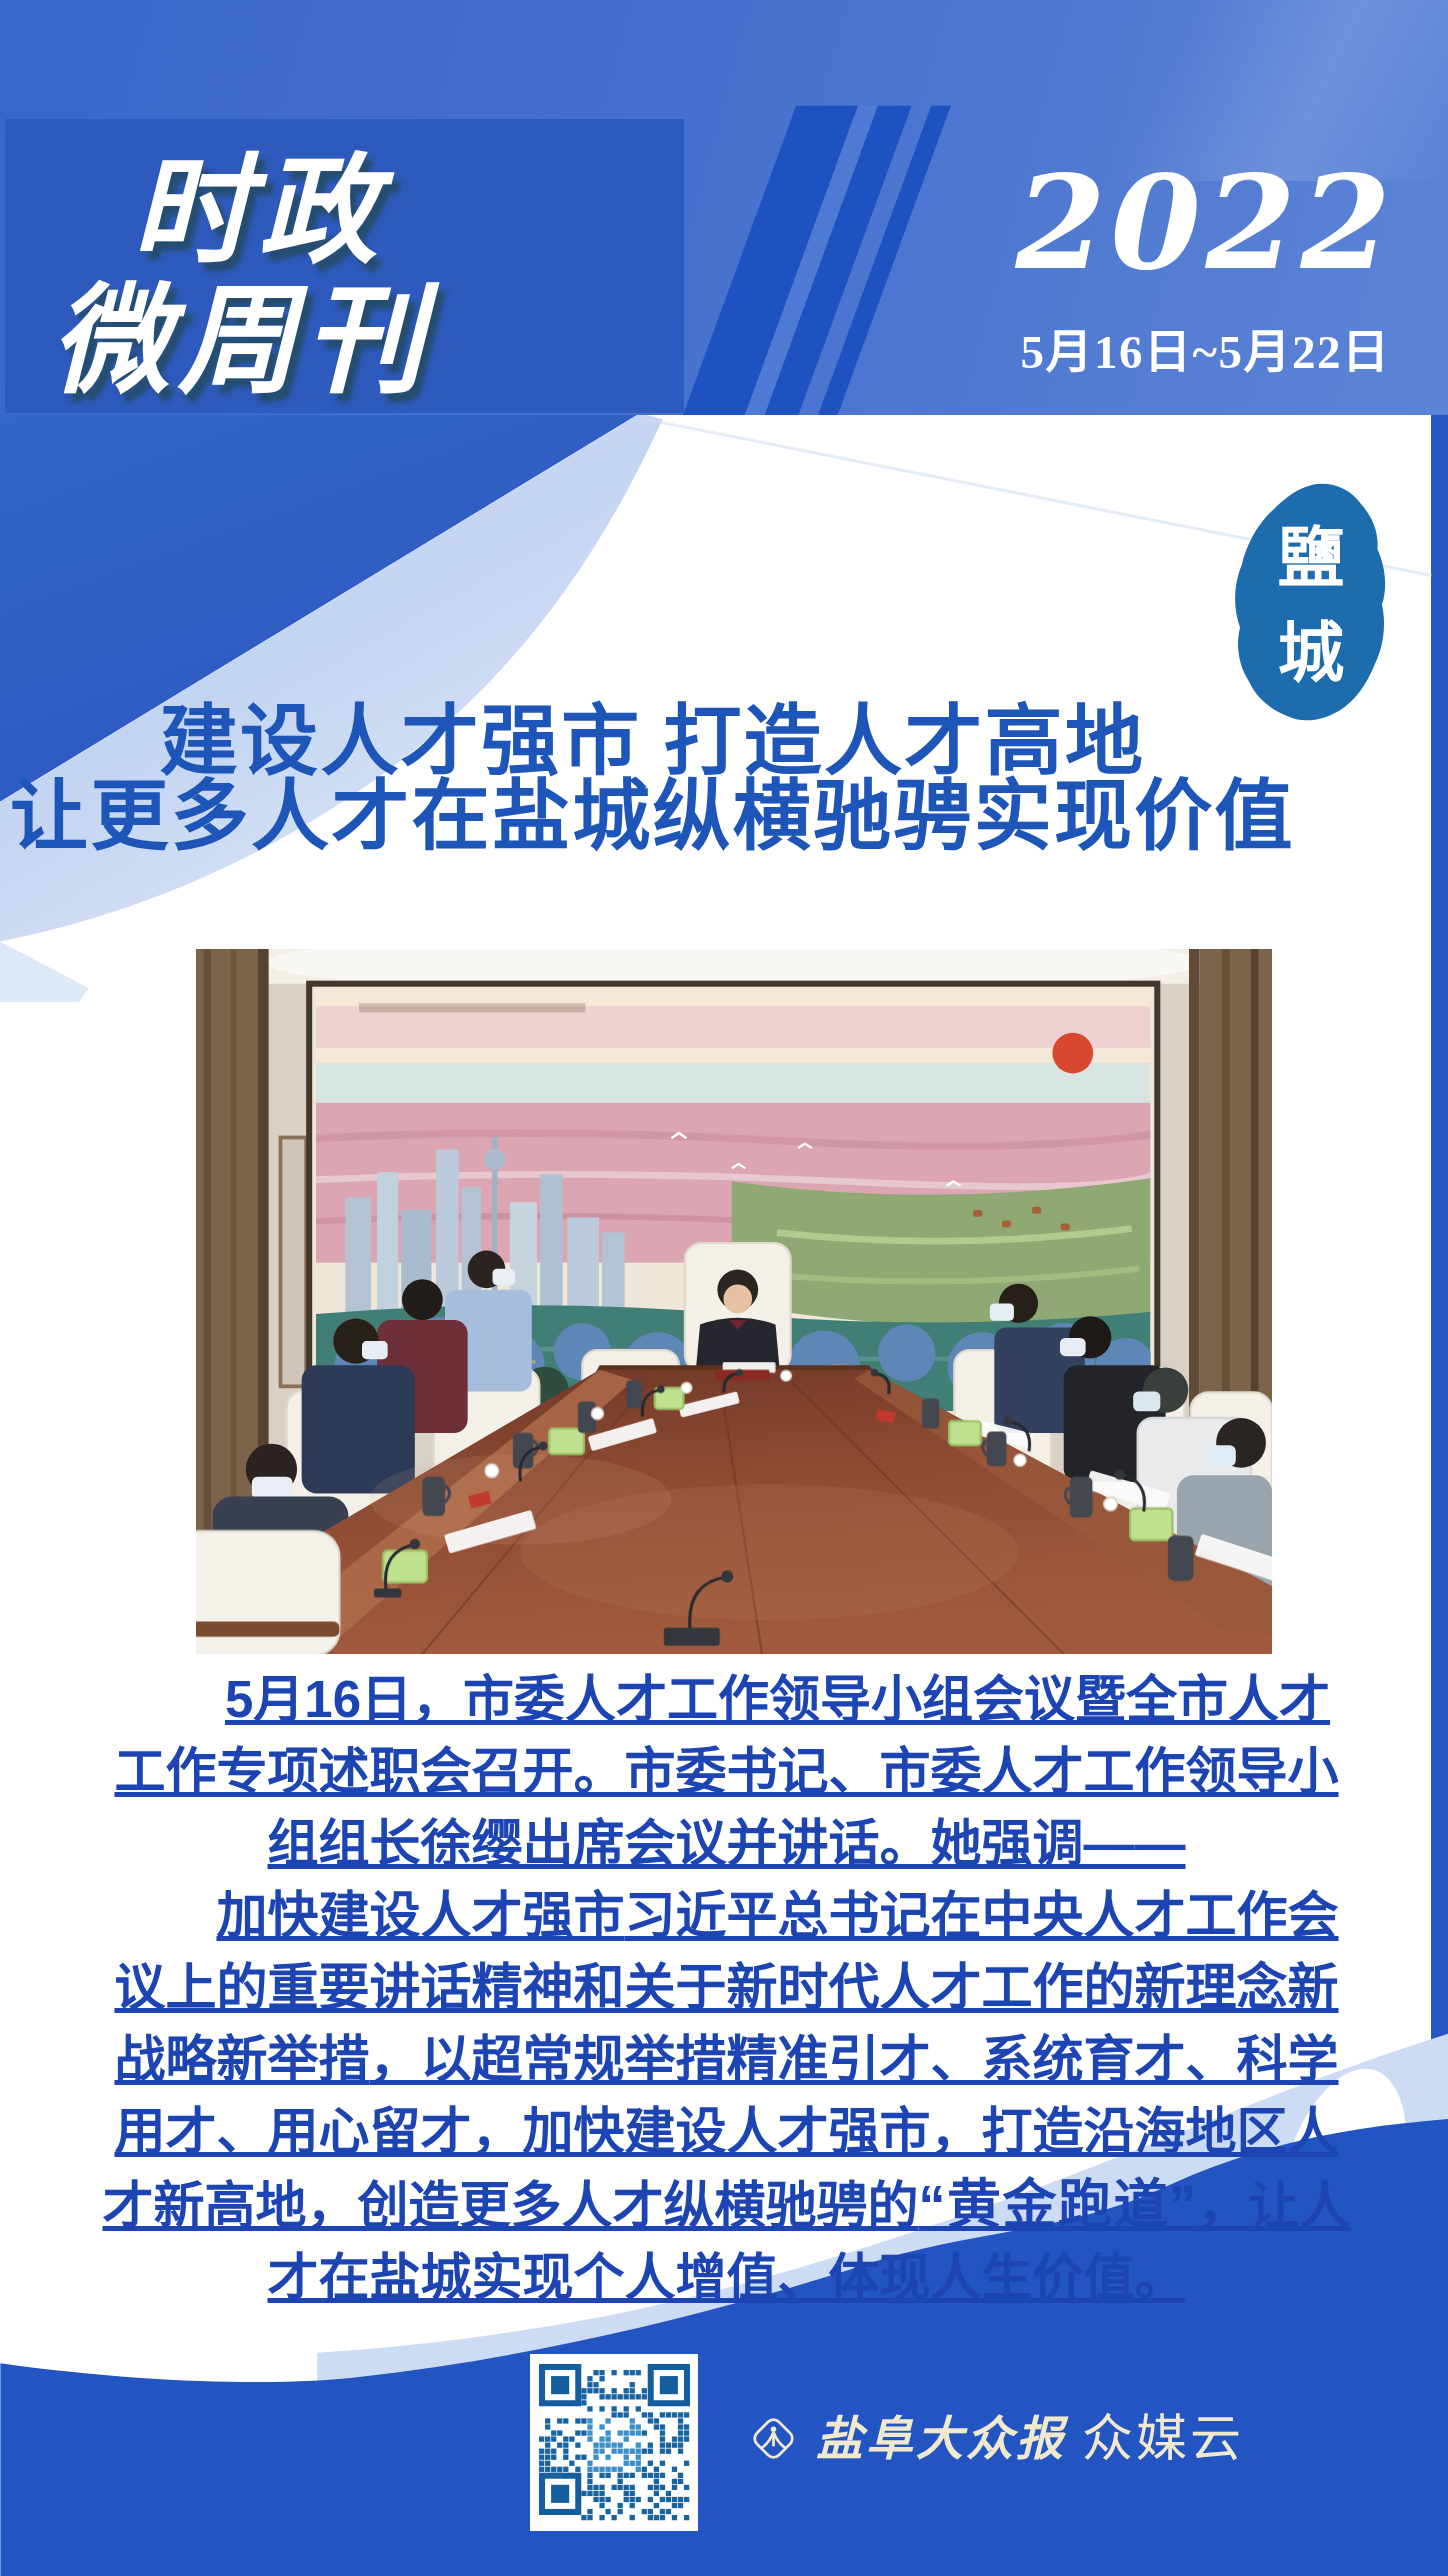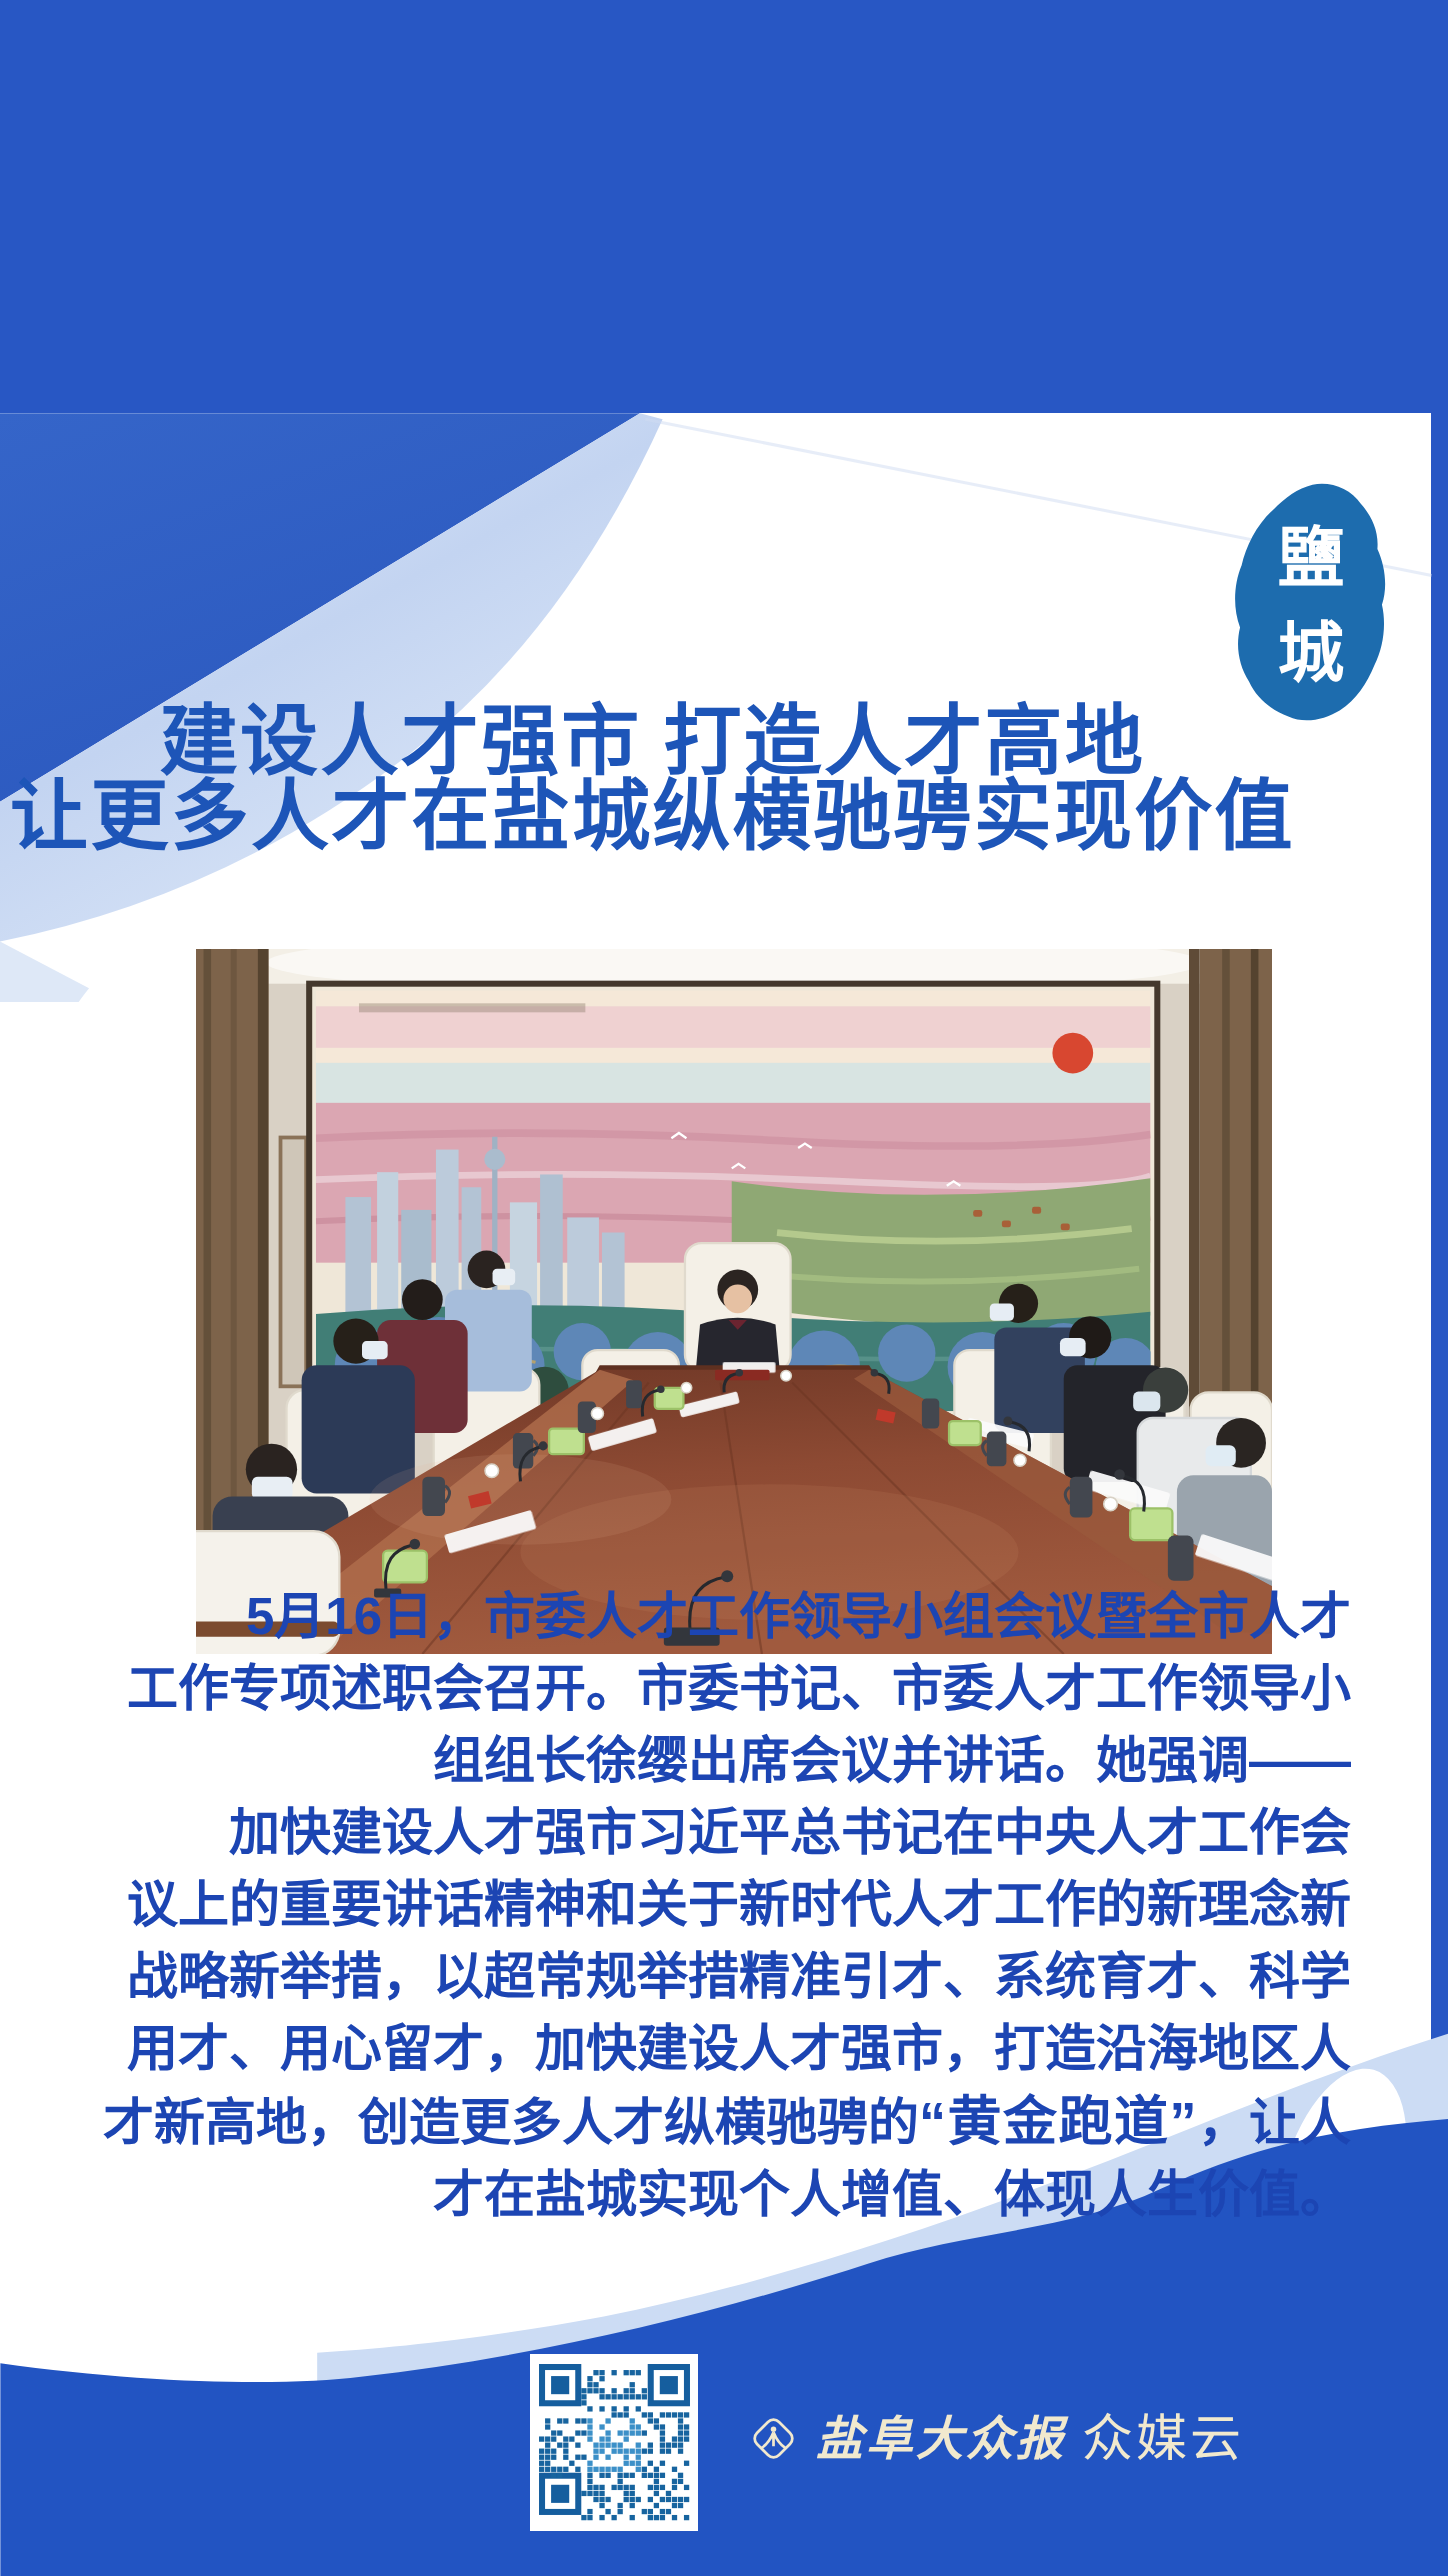--- a/index.html
+++ b/index.html
@@ -37,23 +37,23 @@
   #seal text{font-family:"Liberation Serif","DejaVu Serif",serif;font-weight:bold;fill:#fff;}
   
   .headline{position:absolute;left:0;width:1305px;text-align:center;color:var(--headline-blue);
         font-family:"Liberation Serif","DejaVu Serif",serif;font-weight:900;font-size:78px;
         line-height:1.12;letter-spacing:2.3px;white-space:nowrap;}
   #headline1{top:698px;}
   #headline2{top:773px;}
   
   #photo{position:absolute;left:196px;top:949px;width:1076px;height:705px;overflow:hidden;}
   
-  #article{position:absolute;left:102px;top:1581px;width:1249px;z-index:5;
+  #article{position:absolute;left:102px;top:1664px;width:1249px;z-index:5;
         color:var(--body-blue);font-size:51px;line-height:72px;font-weight:600;
-        text-align:right;}
+        text-align:center;text-decoration:underline;}
   #article p{text-indent:2em;}
   .seg-b{font-weight:800;}
   .seg-l{font-weight:900;font-size:54px;letter-spacing:1.5px;}
   
   #footer-waves{position:absolute;left:0;top:1962px;z-index:3;}
   #qr-panel{position:absolute;left:530px;top:2354px;width:168px;height:177px;background:#fff;z-index:6;
         display:flex;align-items:center;justify-content:center;}
   #brand{position:absolute;left:747px;top:2408px;height:60px;z-index:6;display:flex;align-items:center;
         gap:16px;color:var(--logo-cream);}
   #brand-newspaper{font-family:"DejaVu Serif","Liberation Serif",serif;font-style:italic;font-weight:bold;
@@ -79,20 +79,36 @@
           <stop offset="0.5" stop-color="#c3d4f1"></stop>
           <stop offset="1" stop-color="#dde8f8"></stop>
       </linearGradient>
     </defs>
     <path d="M0,0 L848,0 L0,515 Z" fill="url(#curlBlue)"></path>
     <path d="M848,0 L0,515 L0,700 Q300,640 545,450 Q750,290 878,8 Z" fill="url(#curlFold)"></path>
     <path d="M0,700 L0,1000 Q55,840 118,762 Z" fill="#d8e4f6" opacity="0.85"></path>
     <path d="M855,8 L1897,215" stroke="#cfdcf2" stroke-width="4" opacity="0.5" fill="none"></path>
   </svg>
 
+  <div id="header">
+    <div class="sheen"></div>
+    <div id="masthead-panel"></div>
+    <svg class="stripes" width="1449" height="415" viewBox="0 0 1920 550">
+      <polygon points="905,550 987,550 1137,140 1055,140" fill="var(--stripe-blue)"></polygon>
+      <polygon points="1013,550 1058,550 1208,140 1163,140" fill="var(--stripe-blue)"></polygon>
+      <polygon points="1084,550 1110,550 1260,140 1234,140" fill="var(--stripe-blue)"></polygon>
+      <polygon points="987,550 1013,550 1163,140 1137,140" fill="#4f7ad3"></polygon>
+    </svg>
+    <div class="masthead-line" id="masthead-l1">时政</div>
+    <div class="masthead-line" id="masthead-l2">微周刊</div>
+    <div id="year-block">
+      <div id="year">2022</div>
+      <div id="date-range">5月16日~5月22日</div>
+    </div>
+  </div>
 
   <svg id="seal" viewBox="0 0 212 322">
     <path d="M108,5 C132,0 158,10 172,30 C186,46 196,66 194,90 C204,112 208,140 200,164
          C206,190 202,220 190,244 C180,268 166,290 144,304 C124,316 98,322 76,312
          C54,304 34,288 24,266 C10,244 6,218 12,194 C2,168 4,136 14,112
          C20,86 34,58 56,38 C72,22 88,10 108,5 Z" fill="var(--seal-blue)"></path>
     <text x="106" y="132" font-size="88" text-anchor="middle">鹽</text>
     <text x="106" y="258" font-size="88" text-anchor="middle">城</text>
   </svg>
 

